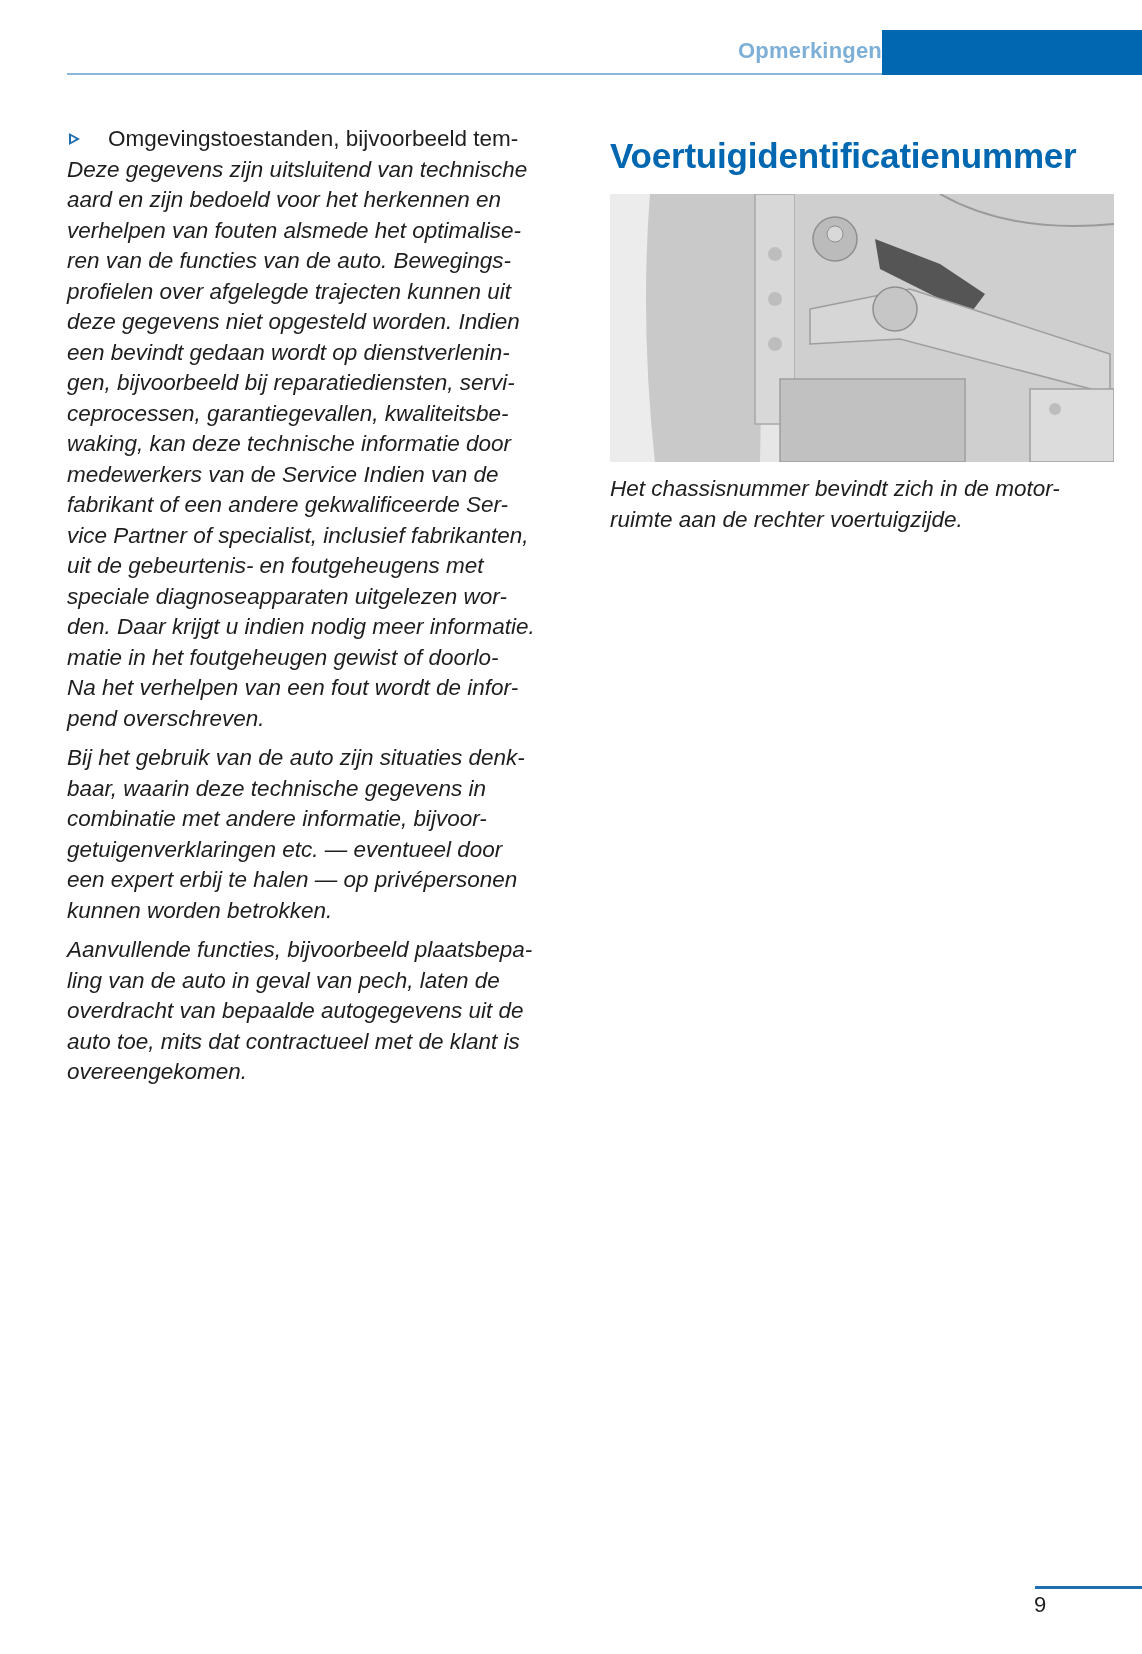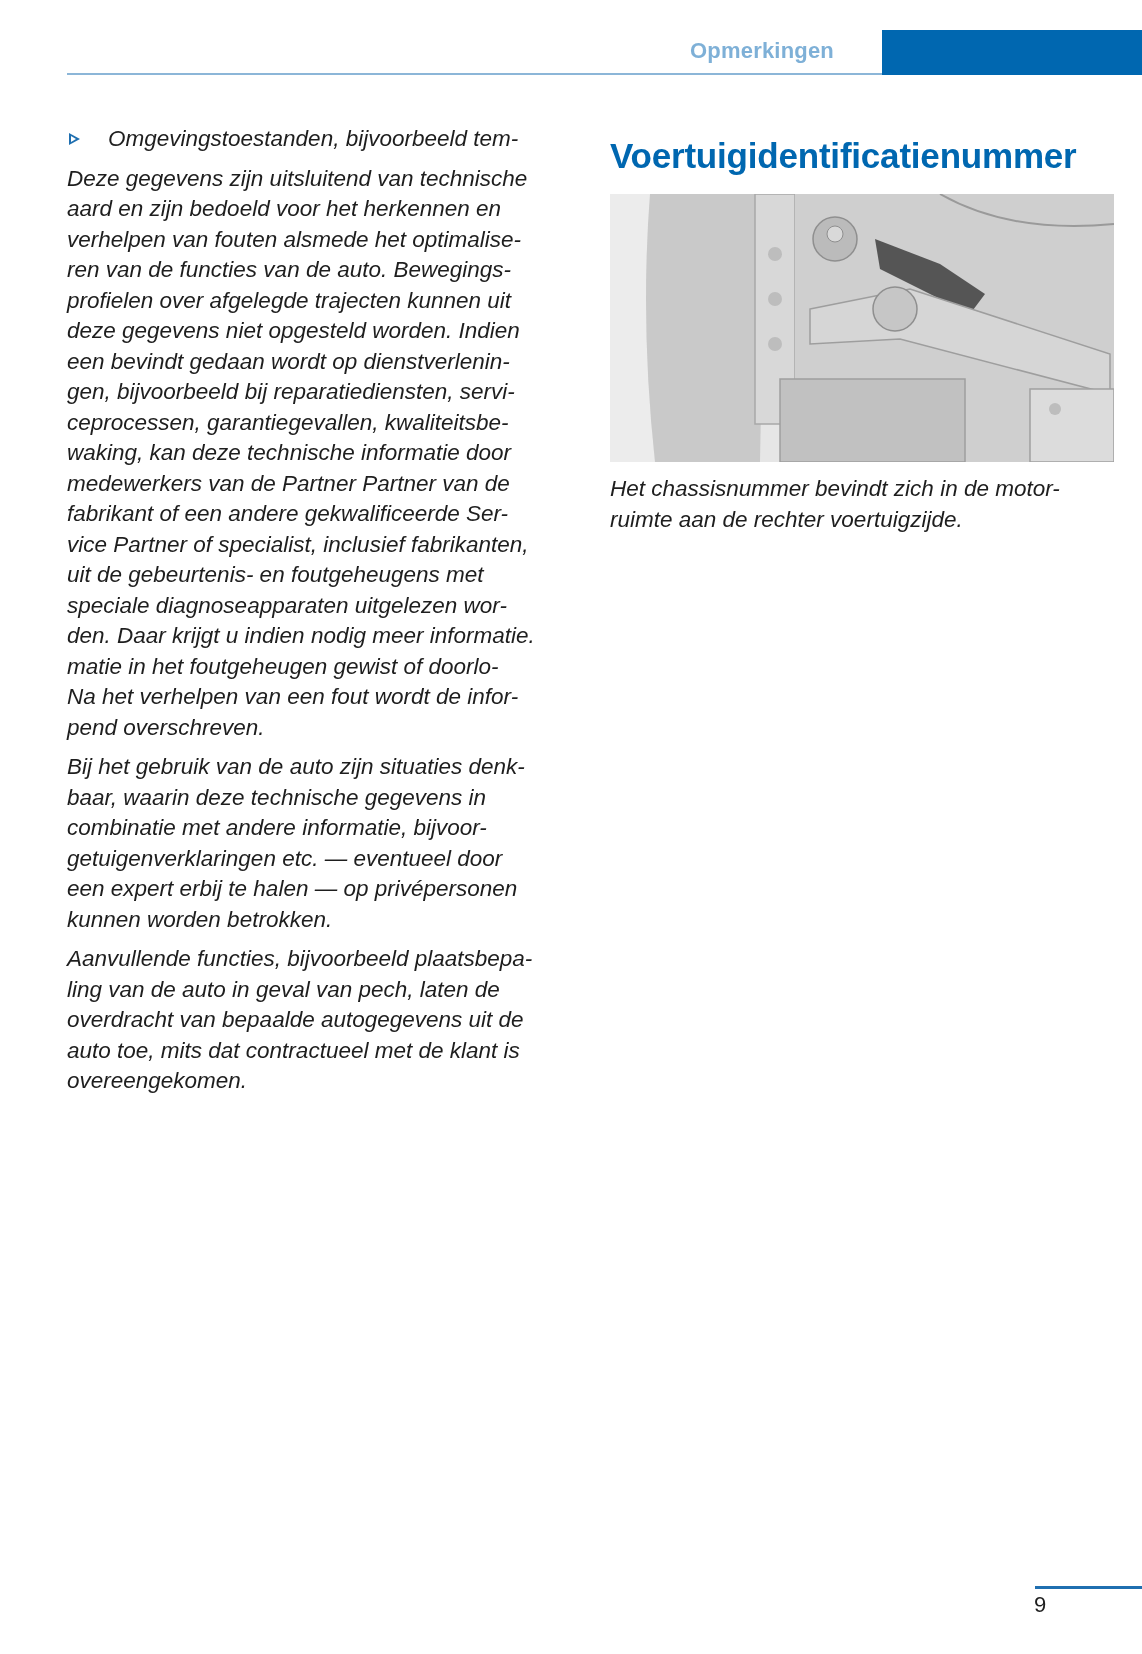--- a/index.html
+++ b/index.html
@@ -1,29 +1,29 @@
 <!DOCTYPE html>
 <html><head>
 <meta charset="utf-8">
 <style>
   html, body { margin: 0; padding: 0; background: #ffffff; }
   body { width: 1142px; height: 1654px; position: relative; overflow: hidden;
          font-family: "Liberation Sans", "DejaVu Sans", sans-serif; color: #1e1e1e; }
-  .header-title { position: absolute; left: 608px; top: 38px; width: 226px; text-align: right;
+  .header-title { position: absolute; left: 656px; top: 38px; width: 226px; text-align: right;
          font-size: 22px; font-weight: bold; color: #7eb0d7; letter-spacing: 0.2px; }
   .header-bar { position: absolute; left: 882px; top: 30px; width: 260px; height: 45px; background: #0067b0; }
   .header-rule { position: absolute; left: 67px; top: 73px; width: 815px; height: 2px; background: #8cb6d8; }
 
   .col-left { position: absolute; left: 67px; top: 124px; width: 505px; }
   .col-right { position: absolute; left: 610px; top: 136px; width: 505px; }
 
   .body-text { font-size: 22.5px; line-height: 30.5px; margin: 0 0 9px 0; white-space: nowrap; font-style: italic; }
   .body-text .line { display: block; }
 
-  .bullet-item { position: relative; padding-left: 41px; margin-bottom: 9px; font-size: 22.5px; line-height: 30.5px; font-style: italic; }
+  .bullet-item { position: relative; padding-left: 41px; font-size: 22.5px; line-height: 30.5px; }
   .bullet-icon { position: absolute; left: 2px; top: 9px; width: 0; height: 0;
          border-top: 6px solid transparent; border-bottom: 6px solid transparent; border-left: 11px solid #1f6fb0; }
   .bullet-icon::after { content: ""; position: absolute; left: -9px; top: -3px; width: 0; height: 0;
          border-top: 3px solid transparent; border-bottom: 3px solid transparent; border-left: 5px solid #ffffff; }
 
   .section-heading { font-size: 35px; font-weight: bold; color: #0067b0; margin: 0; line-height: 40px; letter-spacing: -0.2px; white-space: nowrap; }
   .figure { margin-top: 18px; width: 504px; height: 268px; background: #d9d9d9; position: relative; overflow: hidden; }
   .figure svg { display: block; }
   .caption { margin-top: 12px; }
 
@@ -47,21 +47,21 @@
     <span class="line">Deze gegevens zijn uitsluitend van technische</span>
     <span class="line">aard en zijn bedoeld voor het herkennen en</span>
     <span class="line">verhelpen van fouten alsmede het optimalise-</span>
     <span class="line">ren van de functies van de auto. Bewegings-</span>
     <span class="line">profielen over afgelegde trajecten kunnen uit</span>
     <span class="line">deze gegevens niet opgesteld worden. Indien</span>
     <span class="line">een bevindt gedaan wordt op dienstverlenin-</span>
     <span class="line">gen, bijvoorbeeld bij reparatiediensten, servi-</span>
     <span class="line">ceprocessen, garantiegevallen, kwaliteitsbe-</span>
     <span class="line">waking, kan deze technische informatie door</span>
-    <span class="line">medewerkers van de Partner Partner van de</span>
+    <span class="line">medewerkers van de Service Indien van de</span>
     <span class="line">fabrikant of een andere gekwalificeerde Ser-</span>
     <span class="line">vice Partner of specialist, inclusief fabrikanten,</span>
     <span class="line">uit de gebeurtenis- en foutgeheugens met</span>
     <span class="line">speciale diagnoseapparaten uitgelezen wor-</span>
     <span class="line">den. Daar krijgt u indien nodig meer informatie.</span>
     <span class="line">matie in het foutgeheugen gewist of doorlo-</span>
     <span class="line">Na het verhelpen van een fout wordt de infor-</span>
     <span class="line">pend overschreven.</span>
   </p>
 

